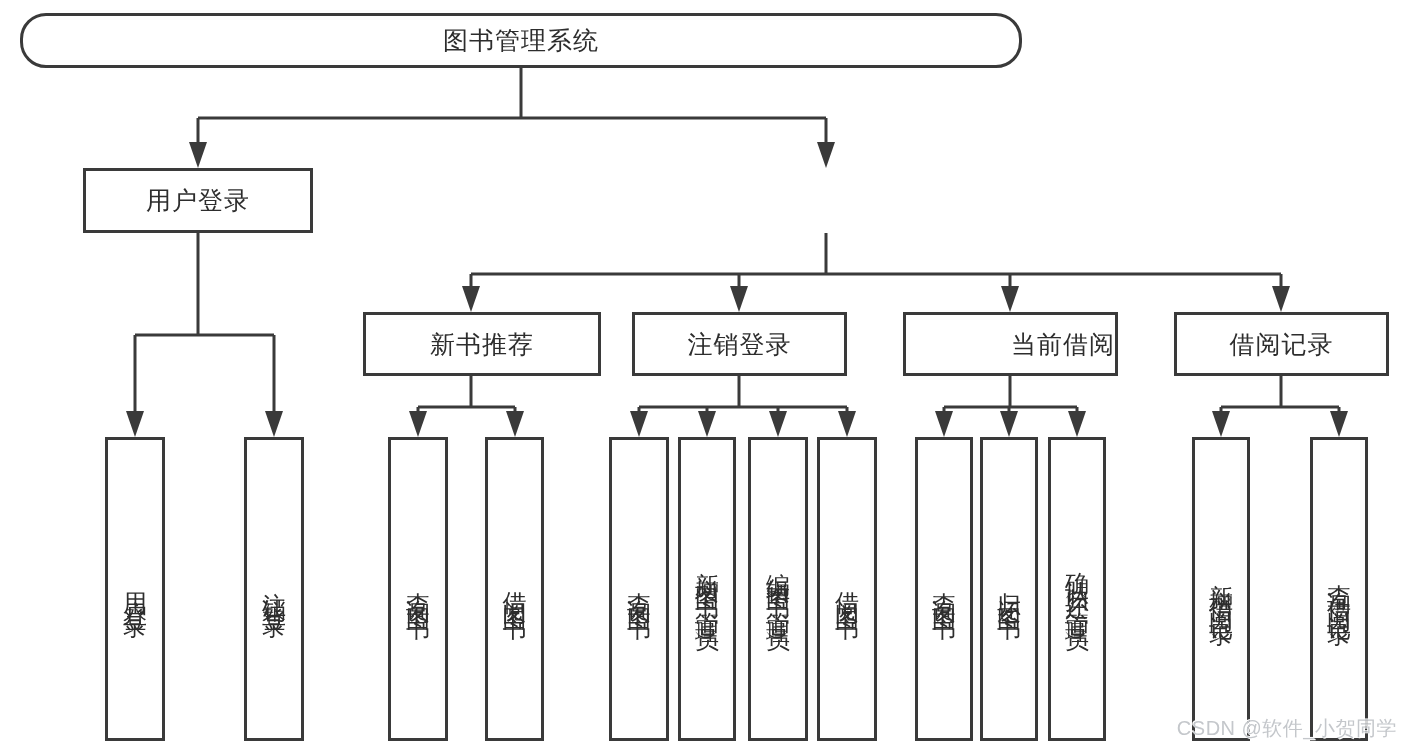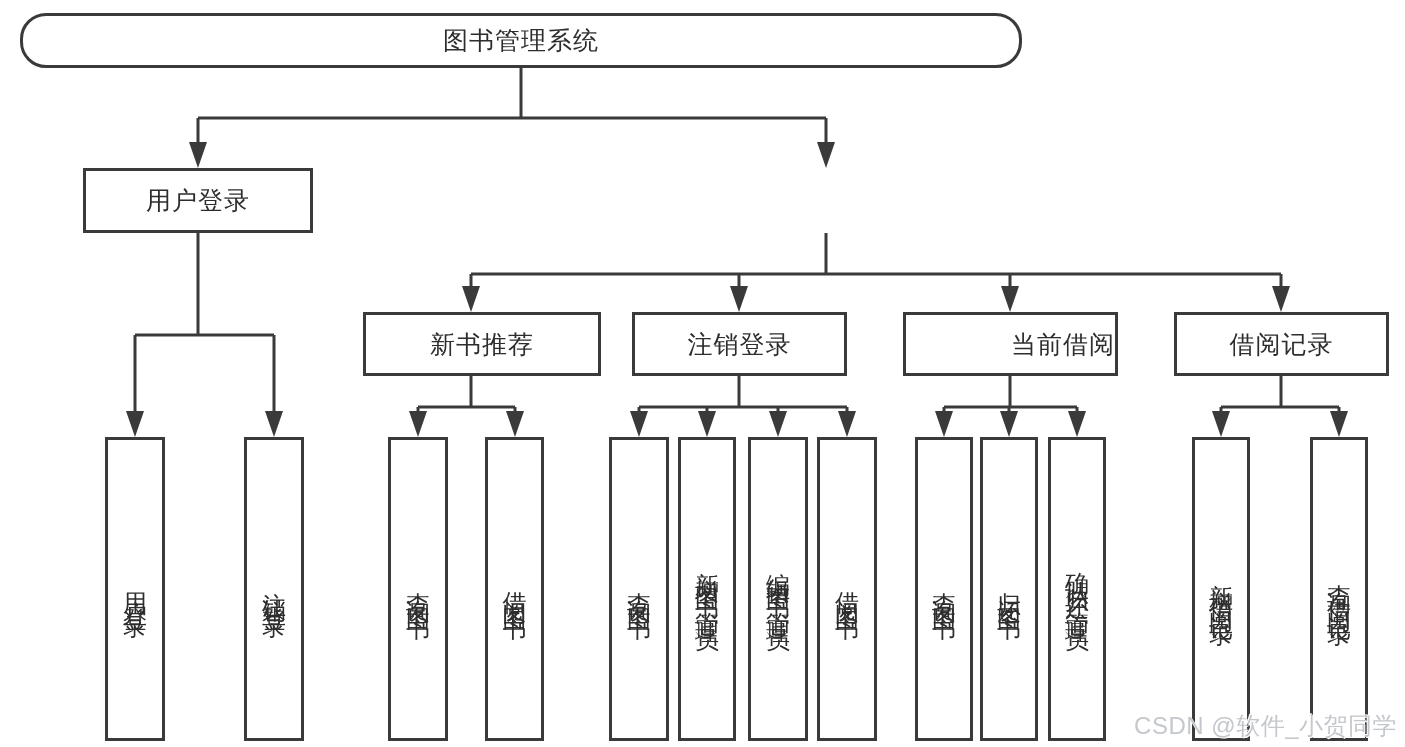--- a/index.html
+++ b/index.html
@@ -25,21 +25,21 @@
   }
   .h-node{font-size:25px;letter-spacing:1px;white-space:nowrap;}
   .leaf{top:437px;height:304px;}
   .vtext{
     writing-mode:vertical-rl;text-orientation:mixed;
     font-size:24px;line-height:1;letter-spacing:8px;
     white-space:nowrap;
   }
   .watermark{
     position:absolute;right:8px;bottom:5px;z-index:5;
-    font-size:24px;letter-spacing:.5px;color:var(--watermark);
+    font-size:20px;letter-spacing:.5px;color:var(--watermark);
     text-shadow:1px 1px 0 #ffffff,-1px -1px 0 #ffffff;
     white-space:nowrap;
   }
 </style>
 </head>
 <body>
 
 <div class="canvas">
 
   <svg class="connectors" width="1405" height="747" viewBox="0 0 1405 747" aria-hidden="true">

